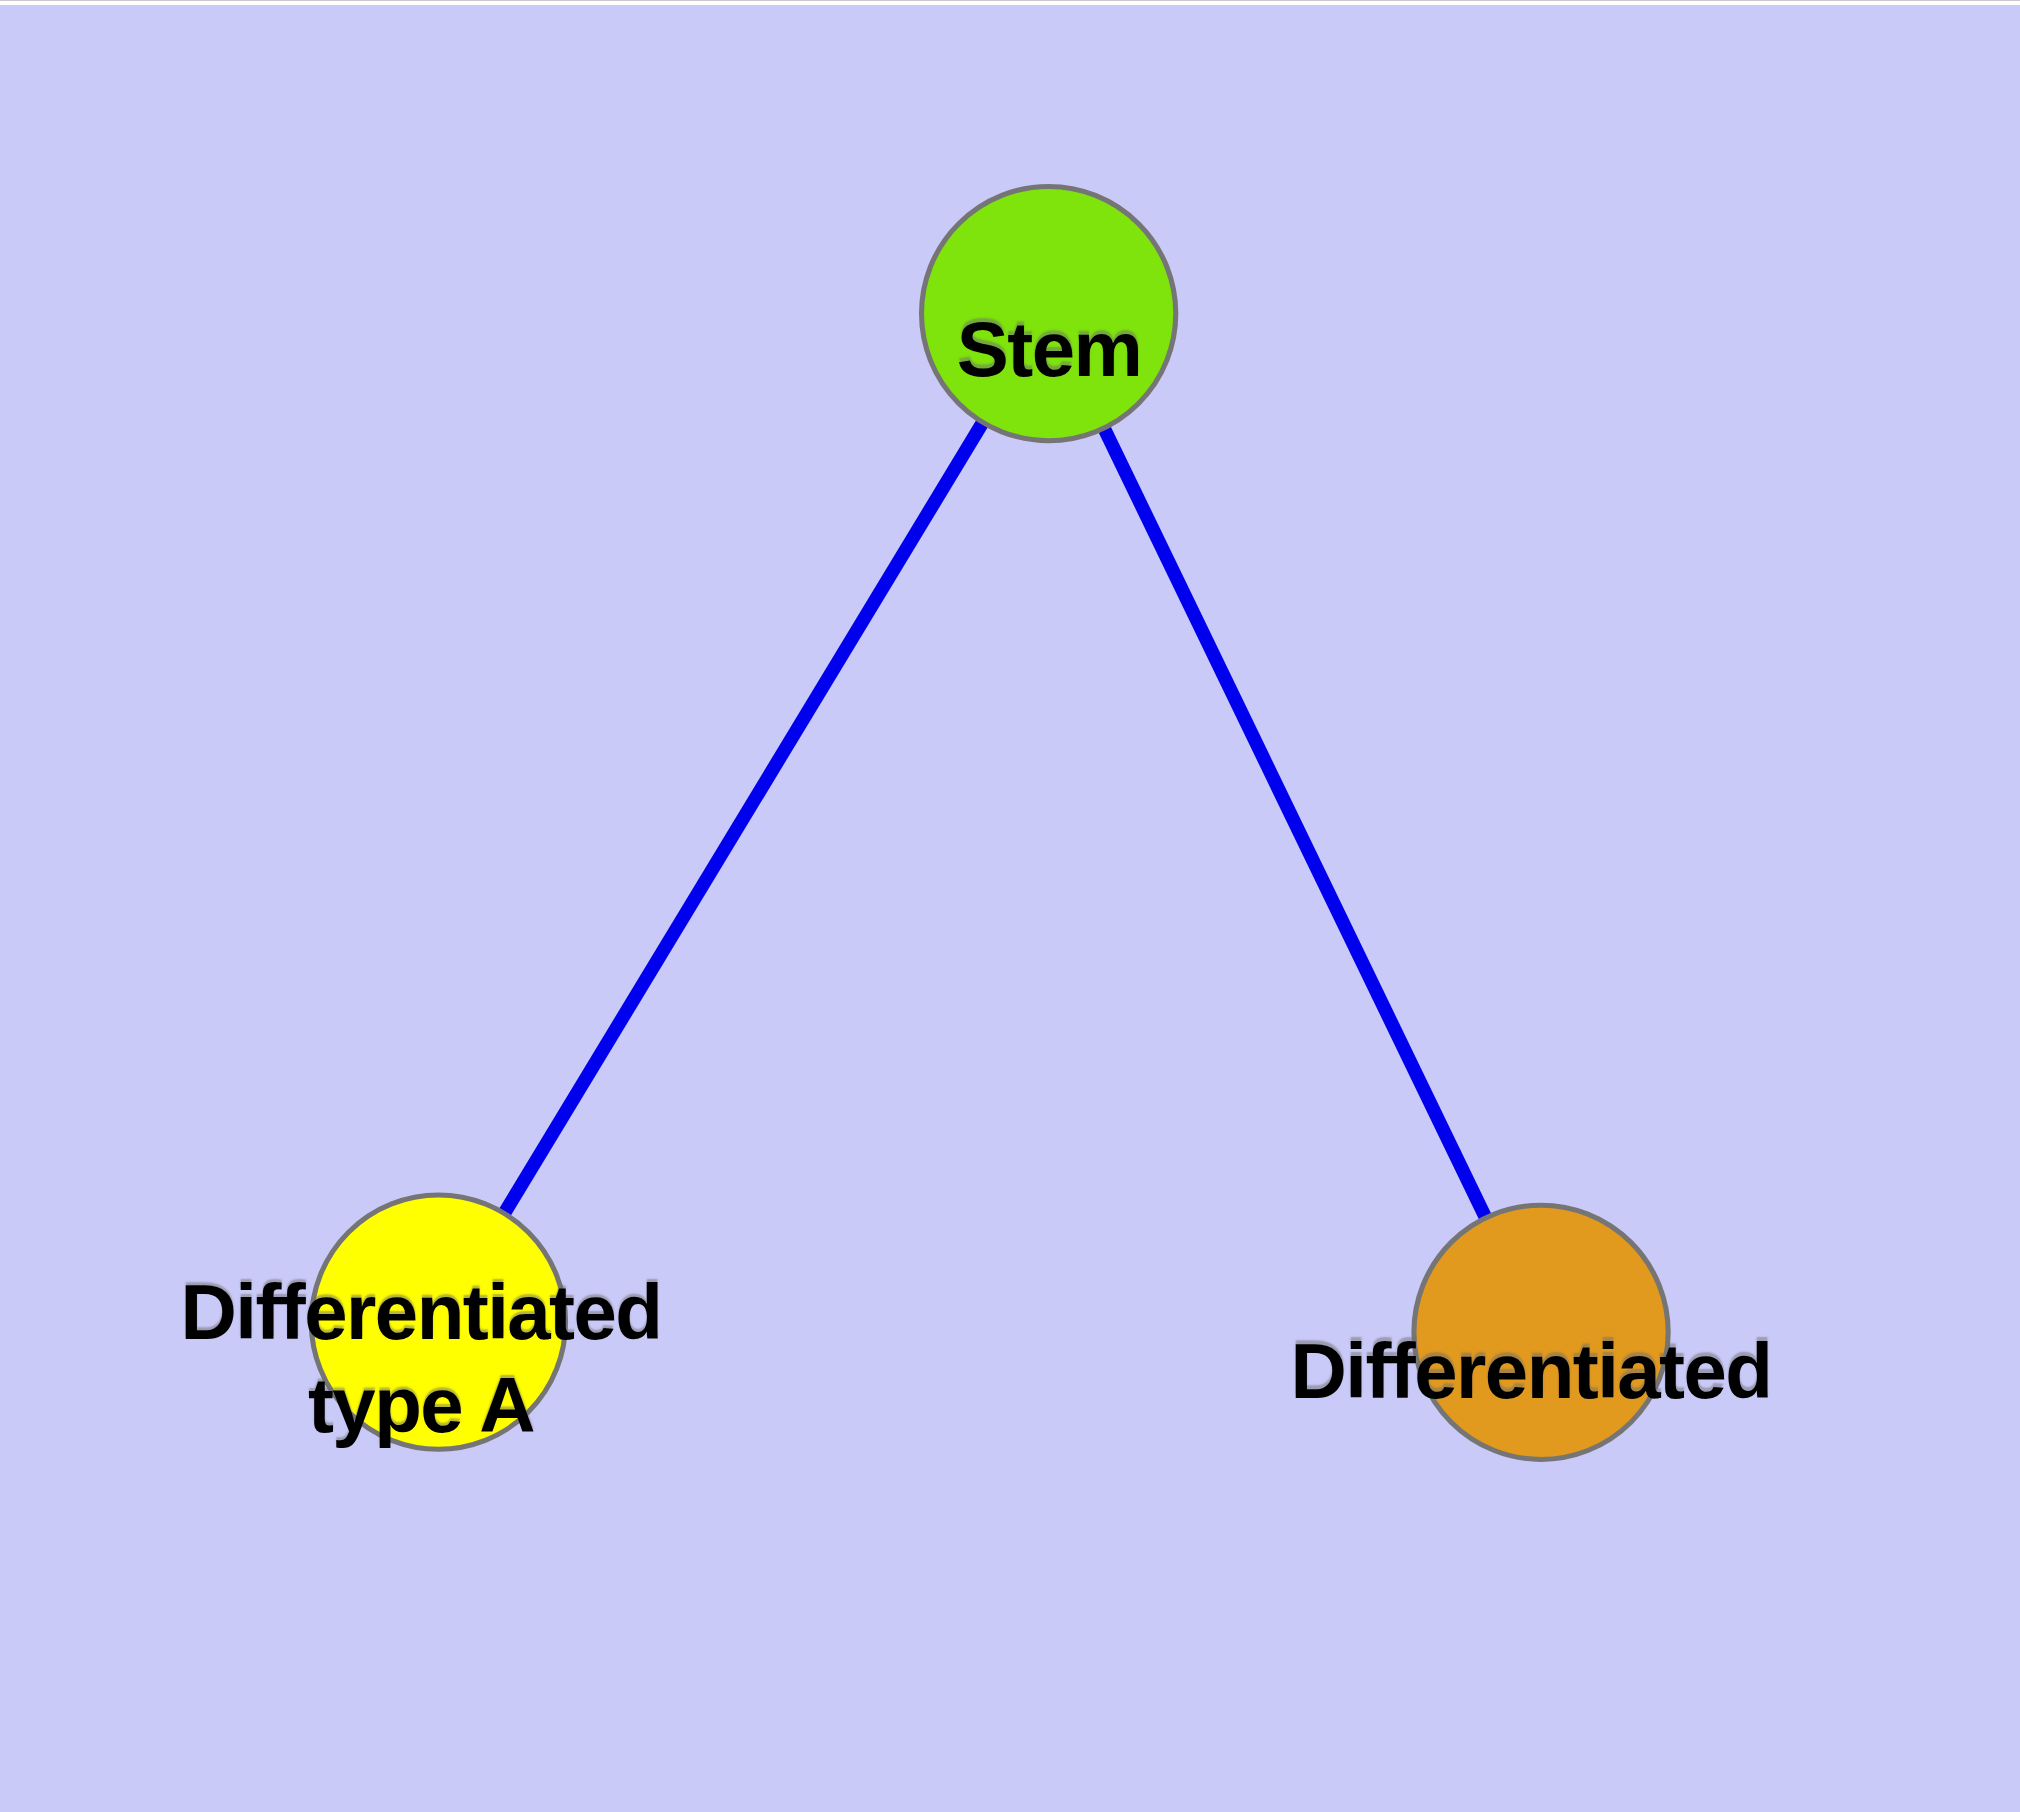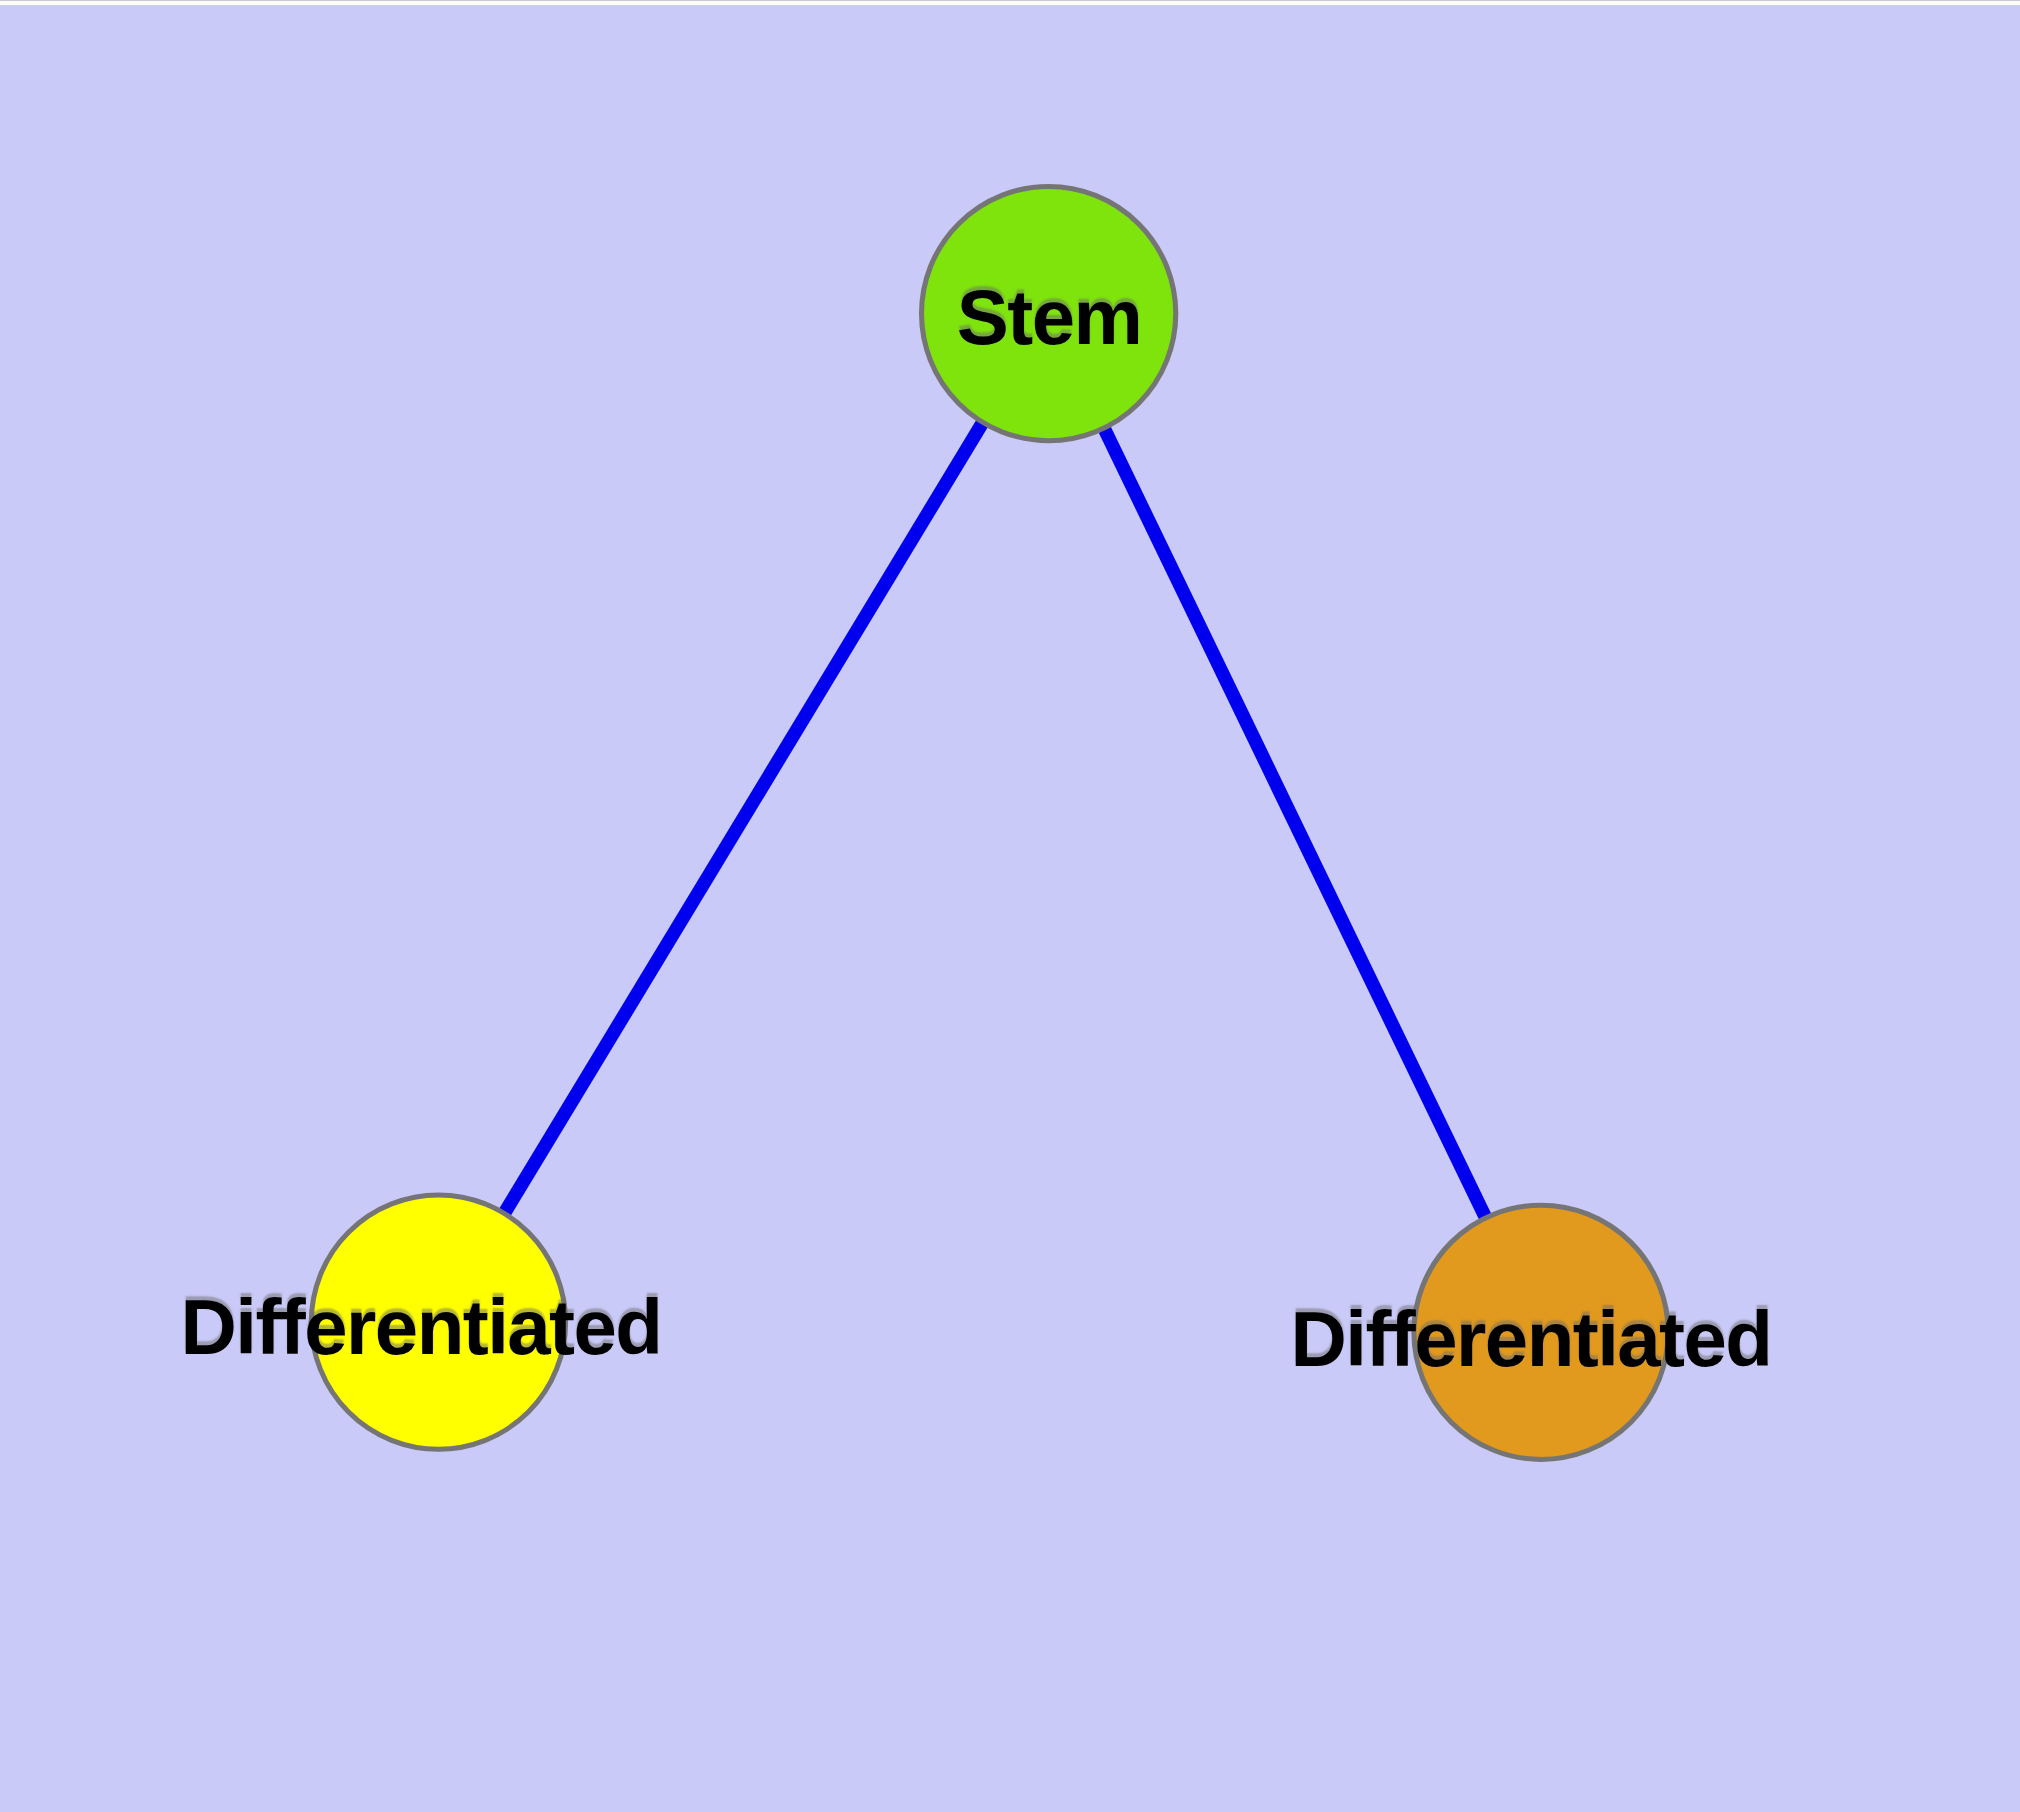--- a/index.html
+++ b/index.html
@@ -44,20 +44,21 @@
     align-items: center;
     justify-content: center;
     font-weight: 700;
     font-size: 78px;
     line-height: 93px;
     letter-spacing: -0.02em;
     color: #000000; 
     white-space: nowrap;
     text-align: center;
     text-shadow: 0 -3.4px 1.7px rgba(110,110,110,0.5);
+    margin-top: 32px;
   }
   .label-stem   { left: 1049px; top: 317px;  }
   .label-type-a { left: 421px;  top: 1327px; }
   .label-type-b { left: 1531px; top: 1339px; }
 </style>
 </head>
 <body>
 
 <div class="canvas" style="background: rgb(202, 202, 248);">
 
@@ -72,20 +73,21 @@
     <circle cx="517" cy="1560" r="150" stroke-width="6" fill="#ffff00" stroke="#757575"></circle>
     <circle cx="1818" cy="1572" r="150" stroke-width="6" fill="#e1991e" stroke="#757575"></circle>
   </svg>
 
   <div class="node-label label-stem" style="color: rgb(0, 0, 0);">
     <span>Stem</span>
   </div>
 
   <div class="node-label label-type-a" style="color: rgb(0, 0, 0);">
     <span>Differentiated</span>
+    <span>type A</span>
   </div>
 
   <div class="node-label label-type-b" style="color: rgb(0, 0, 0);">
     <span>Differentiated</span>
   </div>
 
 </div>
 
 
 </body></html>

